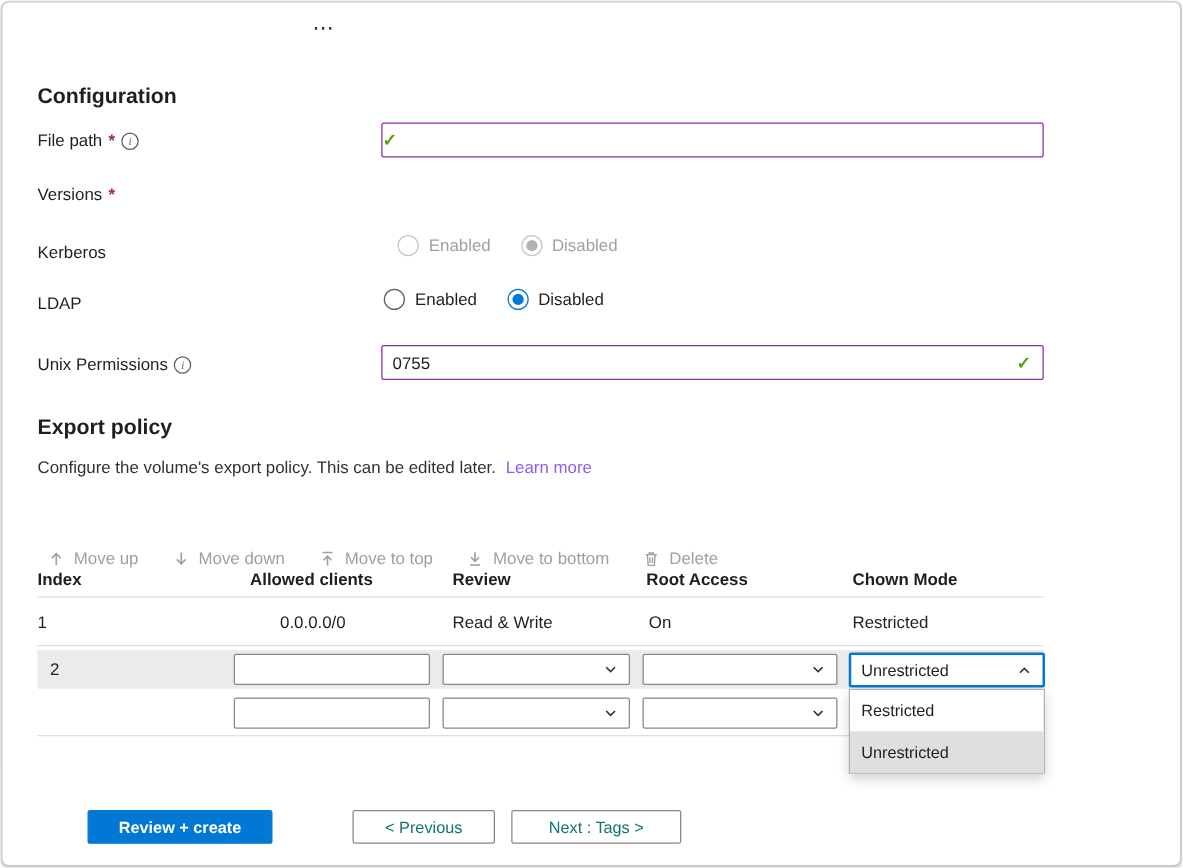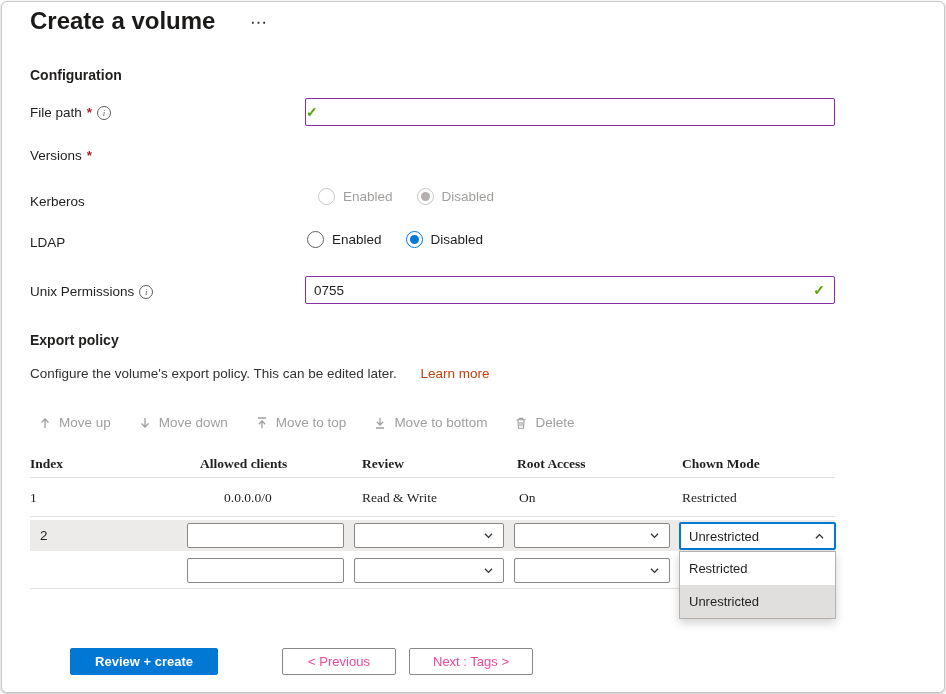--- a/index.html
+++ b/index.html
@@ -30,21 +30,21 @@
   }
   .page-more {
     left: 248px; top: 10px;
     font-size: 17px;
     color: #323130;
     cursor: pointer;
     letter-spacing: 1px;
   }
   .section-heading {
     left: 28px;
-    font-size: 14px;
+    font-size: 17px;
     font-weight: 700;
     color: #201f1e;
   }
   .form-label {
     left: 28px;
     font-size: 13.5px;
     color: #201f1e;
     display: flex;
     align-items: center;
     gap: 5px;
@@ -115,48 +115,49 @@
     content: "";
     position: absolute;
     left: 3px; top: 3px;
     width: 9px; height: 9px;
     border-radius: 50%;
     background: #0078d4;
   }
   .radio.dis { border-color: #c8c6c4; }
   .radio.dis.checked::after { background: #b3b0ad; }
   .radio-row.disabled .radio-label { color: #a19f9d; }
-  .link { color: #c2410c; text-decoration: none; cursor: pointer; margin-left: 20px; }
+  .link { color: #8b5cf6; text-decoration: none; cursor: pointer; margin-left: 4px; }
   .desc { font-size: 13.5px; color: #323130; }
   .toolbar {
     left: 36px;
     display: flex;
     align-items: flex-start;
     gap: 27px;
+    margin-top: 24px;
   }
   .tbtn {
     display: inline-flex;
     align-items: center;
     gap: 7px;
     font-size: 13.5px;
     color: #a19f9d;
   }
   .table {
     left: 28px; top: 450px;
     width: 805px; height: 170px;
   }
   .thead {
     position: absolute;
     top: 0; left: 0; right: 0;
     height: 26px;
     border-bottom: 1px solid #e1dfdd;
     font-size: 13.5px;
     font-weight: 700;
   }
-  .thead span, .trow span.cell { position: absolute; top: 4px; font-family: Liberation Serif, serif; }
+  .thead span, .trow span.cell { position: absolute; top: 4px; }
   .trow {
     position: absolute;
     left: 0; right: 0;
     font-size: 13.5px;
   }
   .row1 { top: 26px; height: 39px; border-bottom: 1px solid #e1dfdd; }
   .row1 span.cell { top: 12px; }
   .rowband {
     top: 68px; height: 31px;
     background: #edebe9;
@@ -228,29 +229,28 @@
   .btn-primary {
     left: 28px; width: 148px;
     background: #0078d4;
     border: 1px solid #0078d4;
     color: #fff;
     font-weight: 700;
   }
   .btn-secondary {
     background: #fff;
     border: 1px solid #8a8886;
-    color: #ec4899;
+    color: #0f766e;
   }
 </style>
 </head>
 <body>
 
 <div class="page">
 
-  <div class="abs page-title">Create a volume</div>
   <div class="abs page-more">⋯</div>
 
   <div class="abs section-heading" style="top:65px">Configuration</div>
 
   <div class="abs form-label" style="top:103px">
     <span>File path</span>
     <span class="req">*</span>
     <span class="info-icon">i</span>
   </div>
   <div class="abs field" style="top:96px">
@@ -397,15 +397,15 @@
 
     <div class="flyout">
       <div class="opt">Restricted</div>
       <div class="opt selected">Unrestricted</div>
     </div>
 
   </div>
 
   <button class="btn btn-primary">Review + create</button>
   <button class="btn btn-secondary" style="left:240px; width:114px">&lt; Previous</button>
-  <button class="btn btn-secondary" style="left:367px; width:124px">Next : Tags &gt;</button>
+  <button class="btn btn-secondary" style="left:367px; width:136px">Next : Tags &gt;</button>
 
 </div>
 
 </body></html>

